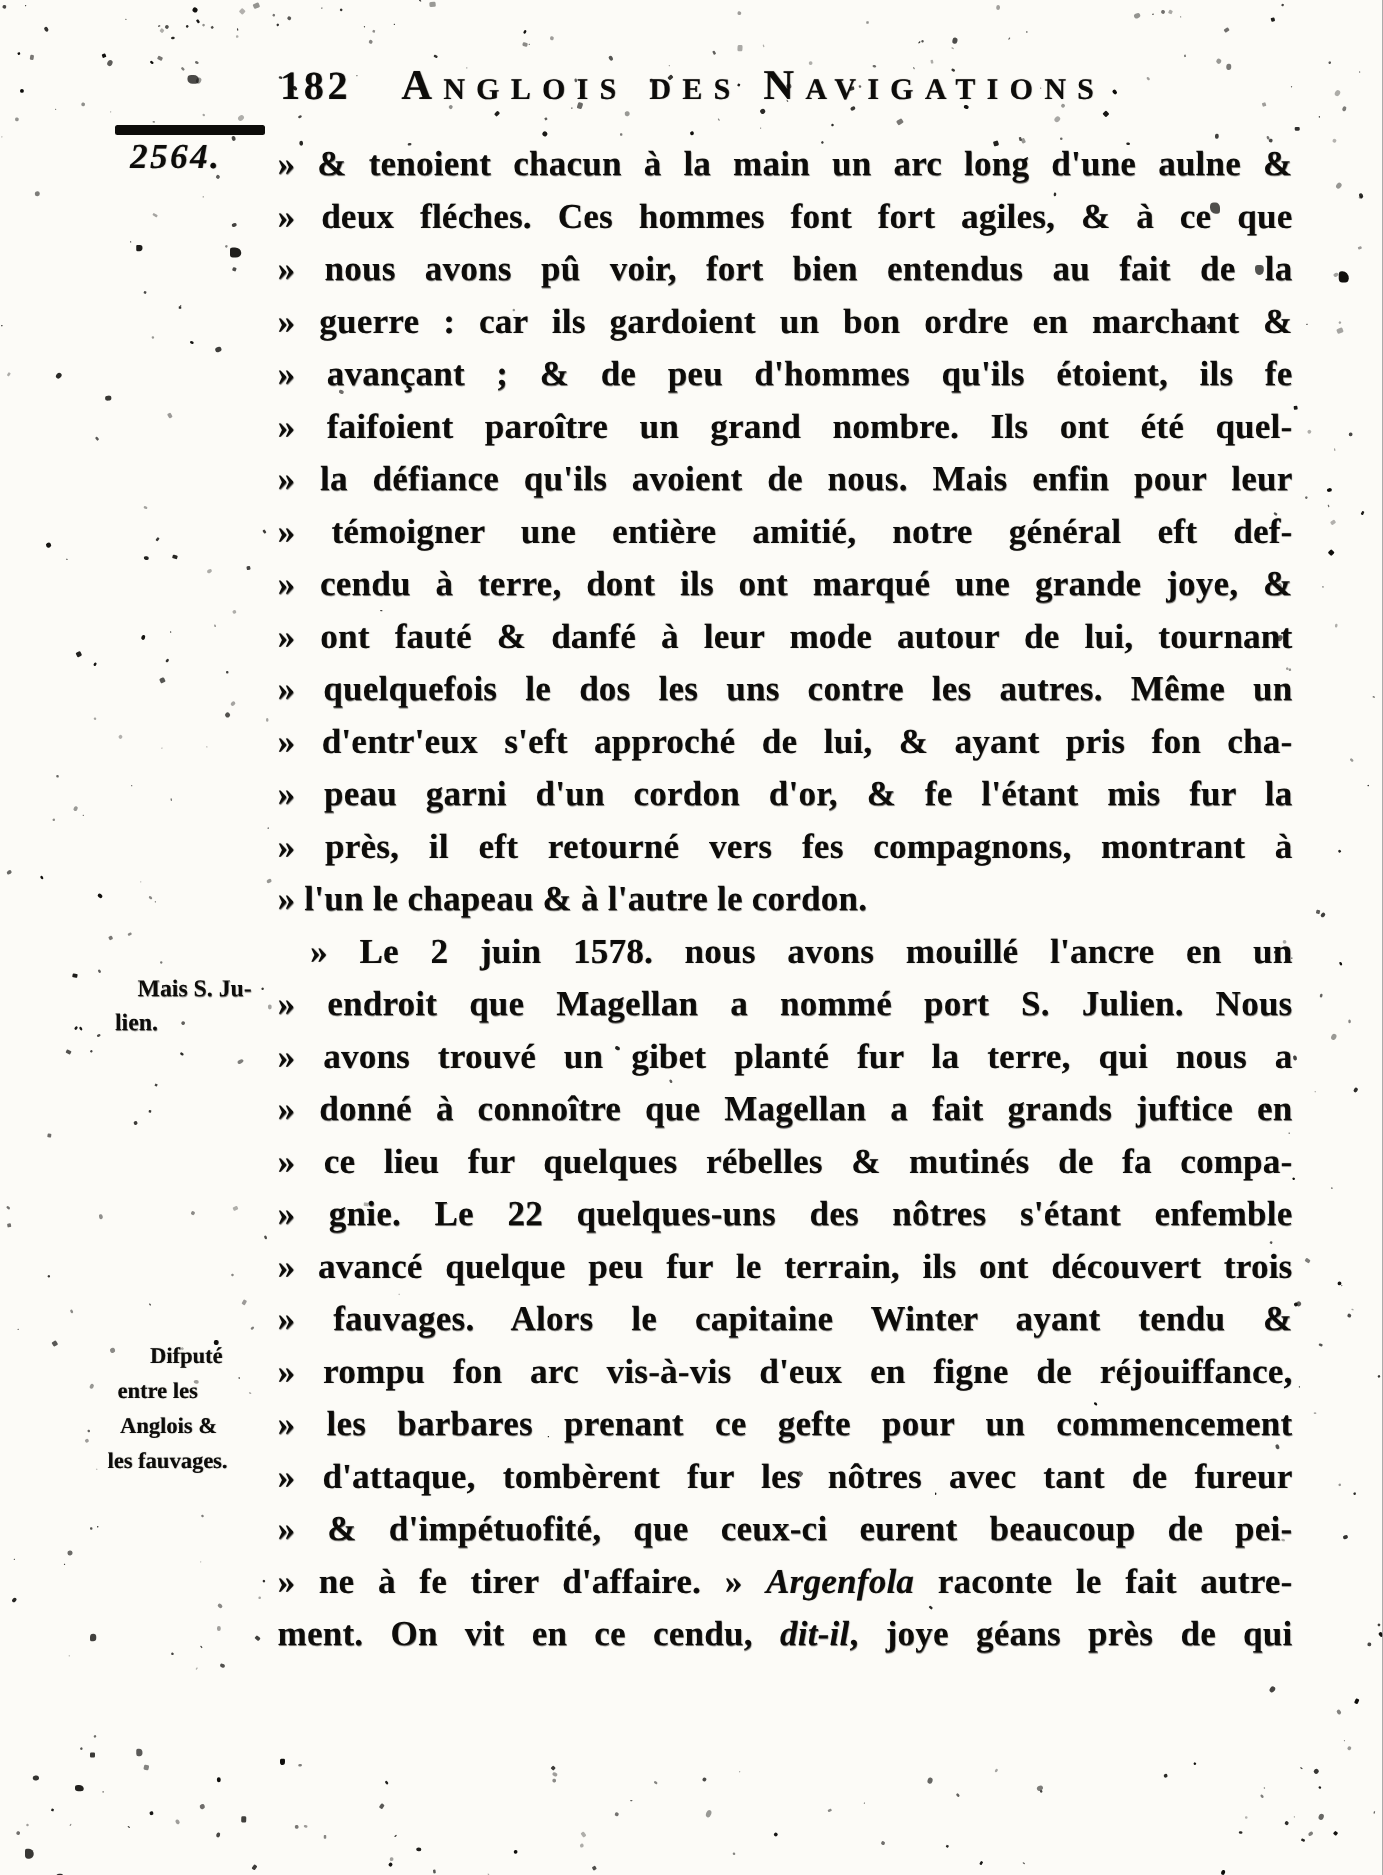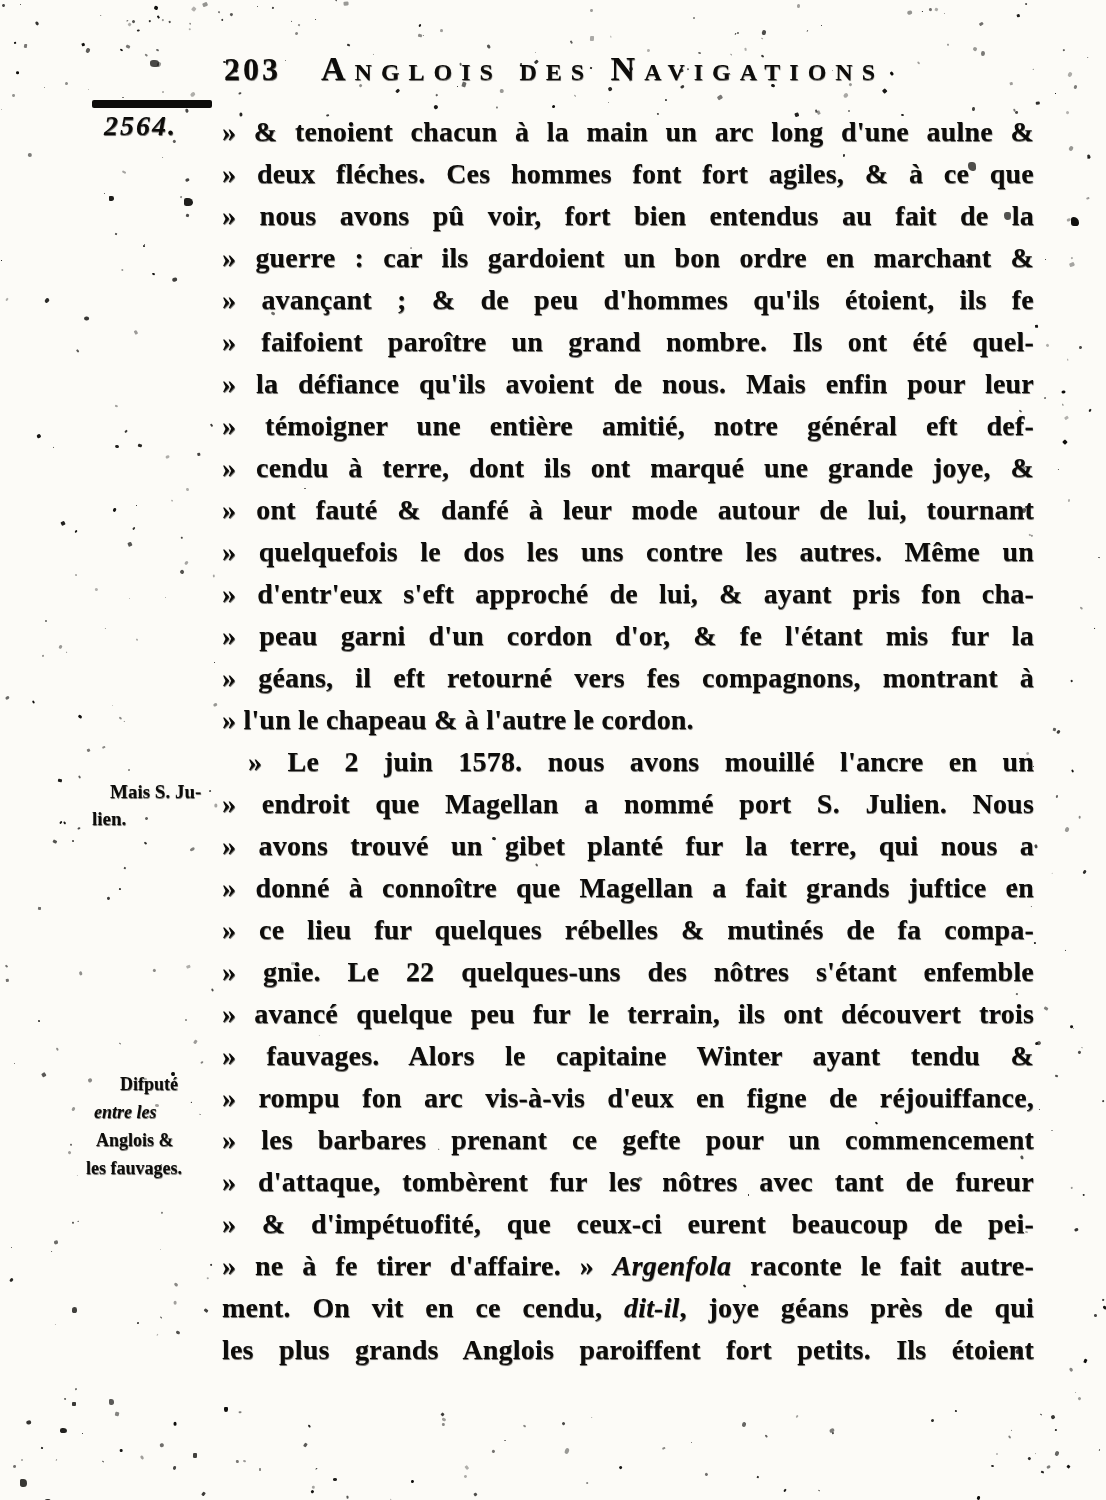--- a/index.html
+++ b/index.html
@@ -15,21 +15,21 @@
   .pagenum{font-size:32px;font-weight:700;letter-spacing:3px;margin-right:40px;}
   .title{font-size:34px;font-weight:700;font-variant:small-caps;letter-spacing:9px;white-space:nowrap;}
   
   .rule{position:absolute;left:92px;top:100px;width:120px;height:8px;background:#0d0c0a;border-radius:2px;}
   .year{position:absolute;left:104px;top:110px;font-size:28px;font-weight:700;letter-spacing:2px;font-style:italic;}
   .mnote{position:absolute;font-weight:700;line-height:27px;}
   .mnote1{left:92px;top:778px;font-size:19px;}
   .mnote1 div:nth-child(1){padding-left:18px;}
   .mnote2{left:86px;top:1070px;font-size:18px;line-height:28px;}
   .mnote2 div:nth-child(1){padding-left:34px;}
-  .mnote2 div:nth-child(2){padding-left:8px;font-style:italic;}
+  .mnote2 div:nth-child(2){padding-left:8px;}
   .mnote2 div:nth-child(3){padding-left:10px;}
   
   .body{position:absolute;left:222px;top:111px;width:812px;}
   .line{
     height:42px;line-height:42px;font-size:28px;font-weight:700;letter-spacing:0.2px;
     text-align:justify;text-align-last:justify;white-space:normal;overflow:visible;
   }
   .line.nojust{text-align:right;text-align-last:left;}
   .line.indent{text-indent:26px;}
   .it{font-style:italic;}
@@ -470,21 +470,21 @@
       <i style="left: 968.3px; top: 162.2px; width: 7.7px; height: 8.4px; opacity: 0.72; border-radius: 40% 48% 29% 59%;"></i>
       <i style="left: 43.5px; top: 1499.4px; width: 7.1px; height: 8.9px; opacity: 0.86; border-radius: 47% 36% 45% 52%;"></i>
       <i style="left: 183.8px; top: 197.9px; width: 8.9px; height: 7.7px; opacity: 0.92; border-radius: 34% 77% 66% 35%;"></i>
       <i style="left: 150.3px; top: 60px; width: 8.3px; height: 6.8px; opacity: 0.74; border-radius: 37% 49% 31% 48%;"></i>
       <i style="left: 60.2px; top: 1427.5px; width: 7.2px; height: 5.7px; opacity: 0.91; border-radius: 45% 72% 48% 51%;"></i>
       <i style="left: 1004.2px; top: 212.1px; width: 6.7px; height: 7.9px; opacity: 0.7; border-radius: 37% 43% 55% 63%;"></i>
       <i style="left: 72.2px; top: 1307.4px; width: 5px; height: 5.2px; opacity: 0.78; border-radius: 57% 52% 55% 31%;"></i>
     </div>
 
   <div class="header">
-    <span class="pagenum">203</span>
+    <span class="pagenum">182</span>
     <span class="title">Anglois des Navigations</span>
   </div>
 
   <div class="rule"></div>
   <div class="year">2564.</div>
 
   <div class="mnote mnote1">
     <div>Mais S. Ju-</div>
     <div>lien.</div>
   </div>
@@ -503,32 +503,31 @@
       <div class="line"><span>» guerre : car ils gardoient un bon ordre en marchant &amp;</span></div>
       <div class="line"><span>» avançant ; &amp; de peu d'hommes qu'ils étoient, ils fe</span></div>
       <div class="line"><span>» faifoient paroître un grand nombre. Ils ont été quel-</span></div>
       <div class="line"><span>» la défiance qu'ils avoient de nous. Mais enfin pour leur</span></div>
       <div class="line"><span>» témoigner une entière amitié, notre général eft def-</span></div>
       <div class="line"><span>» cendu à terre, dont ils ont marqué une grande joye, &amp;</span></div>
       <div class="line"><span>» ont fauté &amp; danfé à leur mode autour de lui, tournant</span></div>
       <div class="line"><span>» quelquefois le dos les uns contre les autres. Même un</span></div>
       <div class="line"><span>» d'entr'eux s'eft approché de lui, &amp; ayant pris fon cha-</span></div>
       <div class="line"><span>» peau garni d'un cordon d'or, &amp; fe l'étant mis fur la</span></div>
-      <div class="line"><span>» géans, il eft retourné vers fes compagnons, montrant à</span></div>
+      <div class="line"><span>» près, il eft retourné vers fes compagnons, montrant à</span></div>
       <div class="line nojust"><span>» l'un le chapeau &amp; à l'autre le cordon.</span></div>
       <div class="line indent"><span>» Le 2 juin 1578. nous avons mouillé l'ancre en un</span></div>
       <div class="line"><span>» endroit que Magellan a nommé port S. Julien. Nous</span></div>
       <div class="line"><span>» avons trouvé un gibet planté fur la terre, qui nous a</span></div>
       <div class="line"><span>» donné à connoître que Magellan a fait grands juftice en</span></div>
       <div class="line"><span>» ce lieu fur quelques rébelles &amp; mutinés de fa compa-</span></div>
       <div class="line"><span>» gnie. Le 22 quelques-uns des nôtres s'étant enfemble</span></div>
       <div class="line"><span>» avancé quelque peu fur le terrain, ils ont découvert trois</span></div>
       <div class="line"><span>» fauvages. Alors le capitaine Winter ayant tendu &amp;</span></div>
       <div class="line"><span>» rompu fon arc vis-à-vis d'eux en figne de réjouiffance,</span></div>
       <div class="line"><span>» les barbares prenant ce gefte pour un commencement</span></div>
       <div class="line"><span>» d'attaque, tombèrent fur les nôtres avec tant de fureur</span></div>
       <div class="line"><span>» &amp; d'impétuofité, que ceux-ci eurent beaucoup de pei-</span></div>
       <div class="line"><span>» ne à fe tirer d'affaire. » </span><span class="it">Argenfola</span><span> raconte le fait autre-</span></div>
       <div class="line"><span>ment. On vit en ce cendu, </span><span class="it">dit-il</span><span>, joye géans près de qui</span></div>
-      <div class="line"><span>les plus grands Anglois paroiffent fort petits. Ils étoient</span></div>
     </div>
 
 </div>
 
 </body></html>

